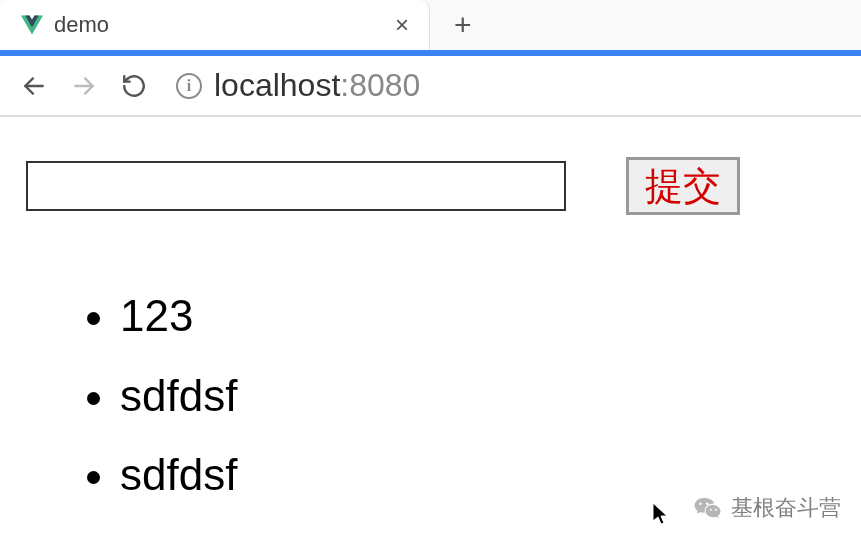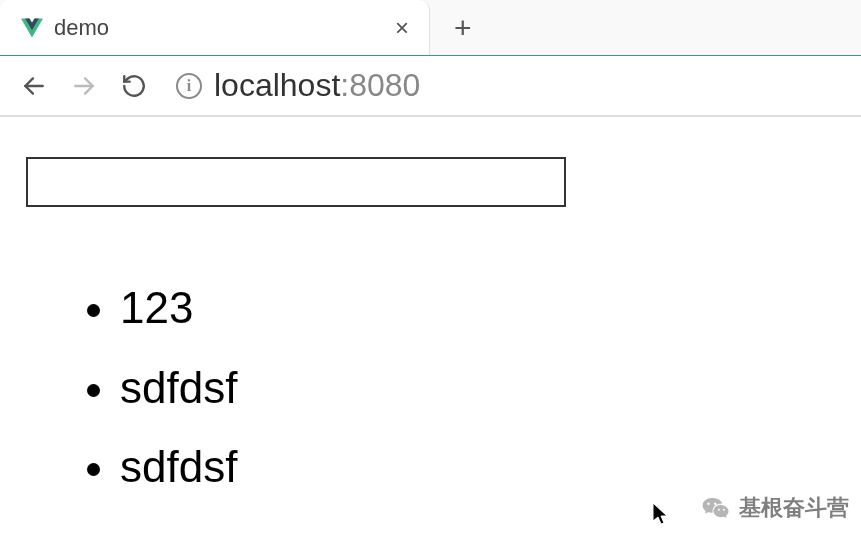--- a/index.html
+++ b/index.html
@@ -13,21 +13,21 @@
     }
     .browser-chrome {
       background: #fff;
       border-bottom: 1px solid #ddd;
     }
     .tab-bar {
       display: flex;
       align-items: center;
       height: 56px;
       background: #f9f9f9;
-      border-bottom: 1px solid #3b82f6;
+      border-bottom: 6px solid #3b82f6;
     }
     .tab {
       display: flex;
       align-items: center;
       gap: 10px;
       padding: 0 14px 0 20px;
       height: 100%;
       background: #fff;
       border-right: 1px solid #e0e0e0;
       border-top-left-radius: 10px;
@@ -141,27 +141,26 @@
       list-style: disc;
     }
     .list li {
       font-size: 44px;
       color: #000;
       margin-bottom: 18px;
       line-height: 1.4;
     }
     .watermark {
       position: absolute;
-      right: 12px;
+      right: 20px;
       bottom: 18px;
       display: flex;
       align-items: center;
       gap: 8px;
       opacity: 0.75;
-      font-weight: bold;
     }
     .watermark-icon {
       width: 30px;
       height: 30px;
     }
     .watermark-text {
       font-size: 22px;
       color: #555;
       font-family: "Microsoft YaHei", "SimHei", sans-serif;
     }
@@ -215,20 +214,21 @@
       <span class="url">
         <span class="host">localhost</span><span class="port">:8080</span>
       </span>
     </div>
   </div>
 </div>
 
 <div class="content">
   <div class="form-row">
     <input class="text-input" type="text" value="" style="">
+    <button class="submit-button">提交</button>
   </div>
 
   <ul class="list">
     <li>123</li>
     <li>sdfdsf</li>
     <li>sdfdsf</li>
   </ul>
 </div>
 
 <span class="cursor">

